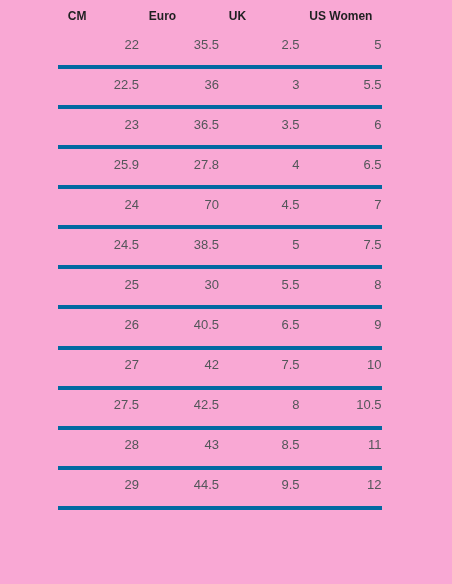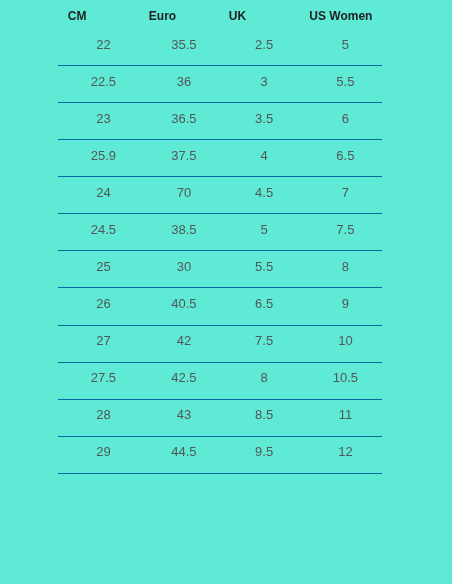--- a/index.html
+++ b/index.html
@@ -8,21 +8,21 @@
     width: 452px;
     height: 584px;
     background: #fdfdfd;
     font-family: "Liberation Sans", sans-serif;
   }
   #page {
     position: relative;
     width: 452px;
     height: 584px;
     overflow: hidden;
-    background: #5eead4;
+    background: #f9a8d4;
   }
 
   
   .size-table {
     position: absolute;
     left: 58px;
     top: 0;
     width: 323.5px;
     border-collapse: collapse;
     table-layout: fixed;
@@ -35,25 +35,25 @@
   .size-table col.c3 { width: 82px; }
 
   .size-table th {
     text-align: left;
     height: 29px;
     padding: 0 0 0 9.8px;
     vertical-align: middle;
     font-weight: normal;
   }
   .size-table td {
-    text-align: center;
+    text-align: right;
     height: 36.0769px;
     padding: 0 0 0 9.8px;
     vertical-align: middle;
-    border-bottom: 1px solid #0369a1;
+    border-bottom: 4px solid #0369a1;
   }
 
   .size-table th > span {
     display: block;
     font-size: 12px;
     font-weight: bold;
     line-height: 12px;
     white-space: nowrap;
     color: #1f2021;
     transform: translateY(0.6px);
@@ -136,21 +136,21 @@
           </td>
           <td>
             <span>6</span>
           </td>
         </tr>
         <tr>
           <td>
             <span>25.9</span>
           </td>
           <td>
-            <span>37.5</span>
+            <span>27.8</span>
           </td>
           <td>
             <span>4</span>
           </td>
           <td>
             <span>6.5</span>
           </td>
         </tr>
         <tr>
           <td>

